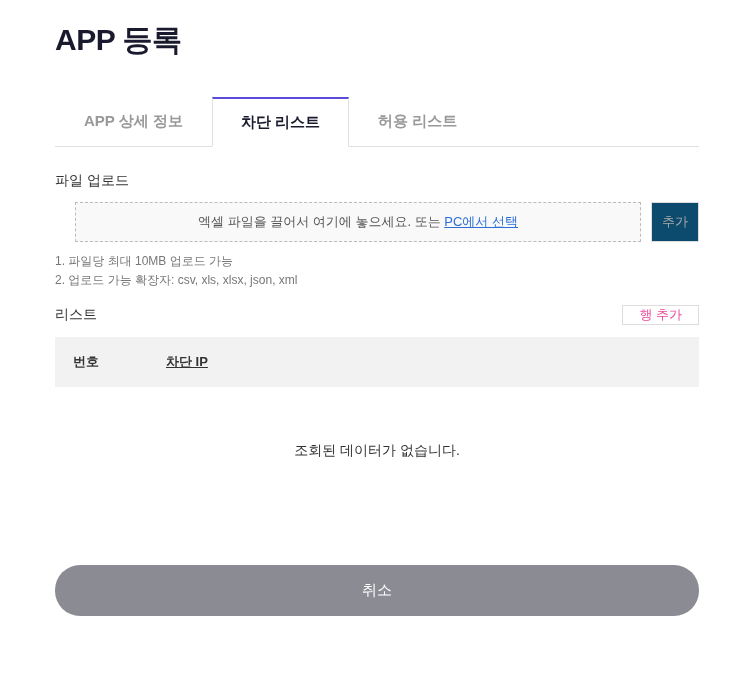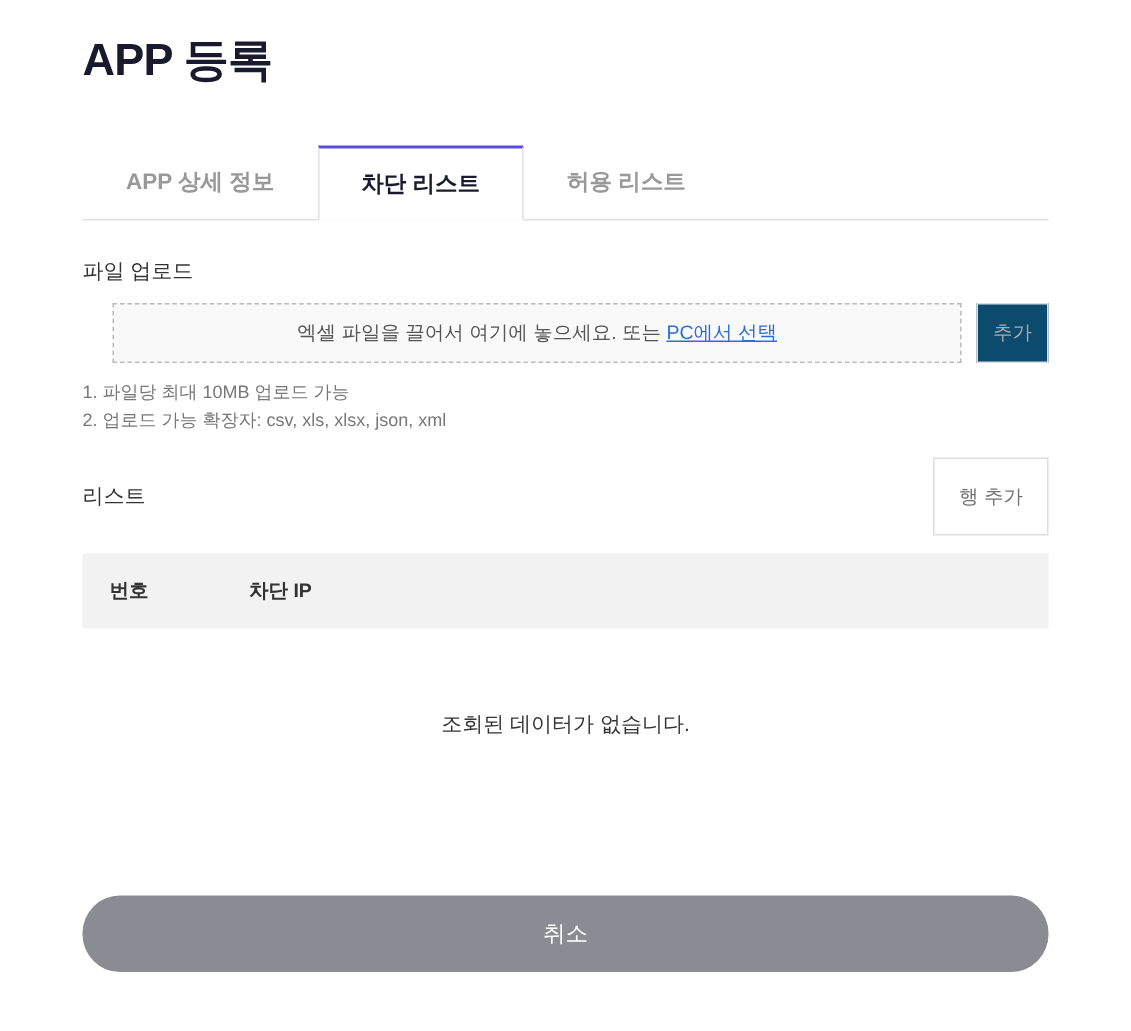--- a/index.html
+++ b/index.html
@@ -91,41 +91,42 @@
       justify-content: space-between;
       align-items: center;
       margin-bottom: 12px;
     }
     .list-label {
       font-size: 14px;
       font-weight: 500;
       color: #333;
     }
     .add-row-btn {
-      padding: 16px 16px;
+      padding: 0 16px;
       border: 1px solid #ddd;
       background: #fff;
       font-size: 13px;
-      color: #737373;
+      color: #ec4899;
       cursor: pointer;
     }
     .table-head {
       display: flex;
       background: #f2f2f2;
       padding: 16px 18px;
       font-size: 13px;
       font-weight: 700;
       color: #333;
       gap: 33px;
     }
     .col-num {
       width: 60px;
     }
     .col-ip {
       flex: 1;
+      text-decoration: underline;
     }
     .empty-state {
       text-align: center;
       padding: 55px 0 85px 0;
       font-size: 14px;
       color: #333;
     }
     .footer-buttons {
       display: flex;
       gap: 20px;

